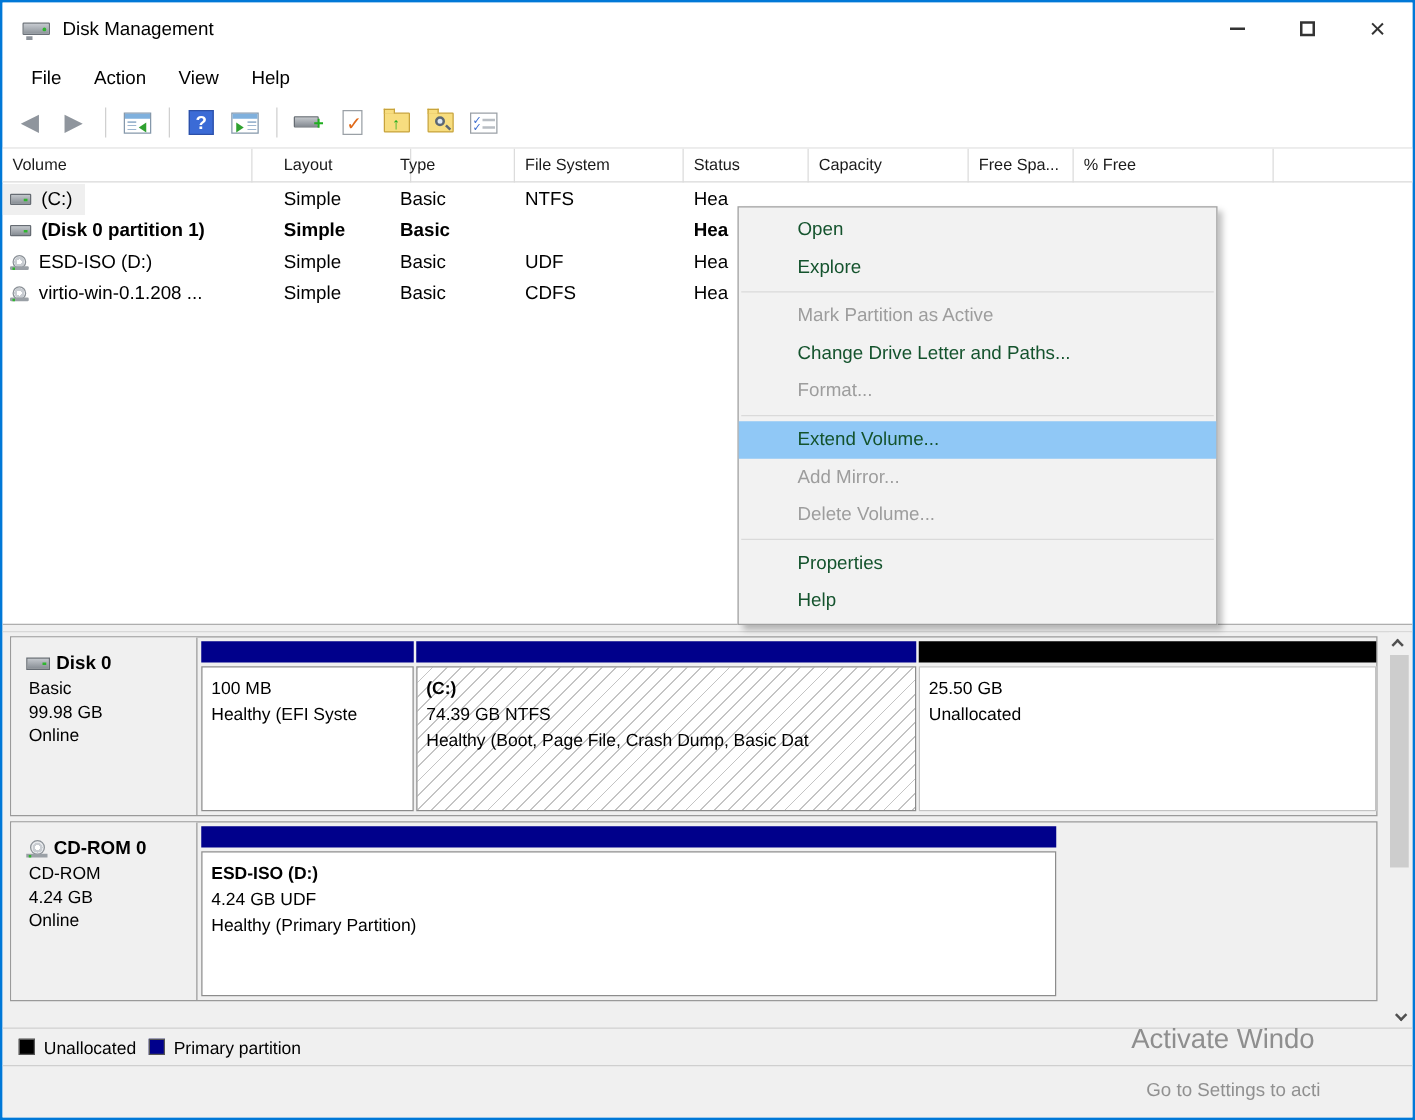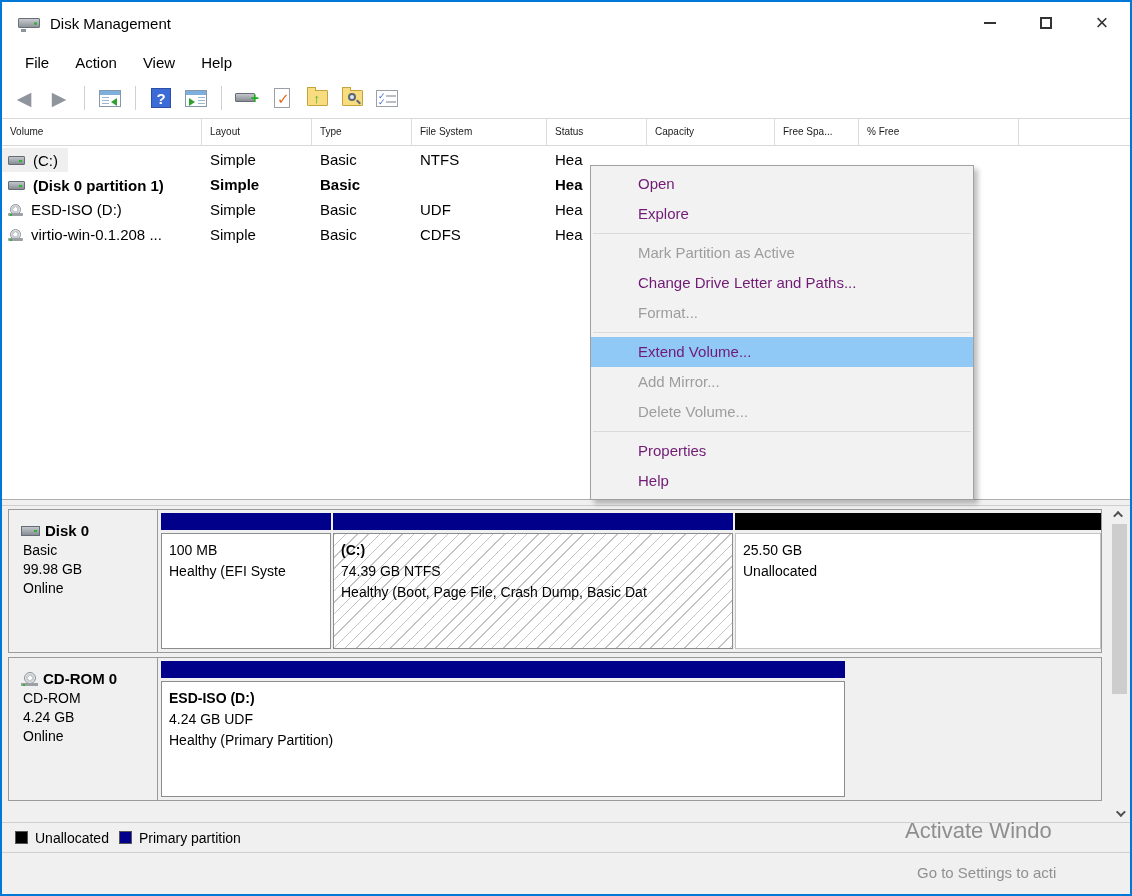--- a/index.html
+++ b/index.html
@@ -58,38 +58,38 @@
   .folder .handle { position:absolute; left:13px; top:10px; width:5px; height:2px; background:#5c6773; transform:rotate(45deg); }
   .checklist { position:relative; width:22px; height:17px; background:#fff; border:1px solid #9aa0a6; }
   .checklist .row1, .checklist .row2 { position:absolute; left:9px; width:10px; height:2px; background:#b9bec4; }
   .checklist .row1 { top:4px; } .checklist .row2 { top:10px; }
   .checklist .c1, .checklist .c2 { position:absolute; left:1px; color:#3f6fd0; font-size:9px; font-weight:bold; line-height:1; }
   .checklist .c1 { top:1px; } .checklist .c2 { top:7px; }
 
   
   .listpane { position:absolute; left:0; top:117px; width:100%; height:380px; background:#fff; }
   .thead { position:absolute; left:0; top:0; width:100%; height:27px; background:#fff; border-bottom:1px solid #d9d9d9; }
-  .th { position:absolute; top:0; height:27px; line-height:26px; font-size:10px; color:#1a1a1a;
+  .th { position:absolute; top:0; height:27px; line-height:26px; font-size:13px; color:#1a1a1a;
         padding-left:8px; border-right:1px solid #dcdcdc; overflow:hidden; white-space:nowrap; }
   .tbody { position:absolute; left:0; top:28px; width:100%; }
   .tr { position:absolute; left:0; width:100%; height:25px; font-size:15px; color:#000; }
   .td { position:absolute; top:0; height:25px; line-height:25px; overflow:hidden; white-space:nowrap; }
   .vol-wrap { display:inline-flex; align-items:center; gap:8px; height:25px; padding:0 10px 0 6px; }
   .vol-selected { background:#efefef; }
   .icon-hdd { width:17px; height:9px; background:linear-gradient(#c3c7cc,#878d94); border:1px solid #666c73; border-radius:1px; position:relative; flex:none; }
   .icon-hdd::after { content:""; position:absolute; right:2px; top:3px; width:3px; height:2px; background:#2eb52e; }
   .icon-cd { width:15px; height:12px; position:relative; flex:none; }
   .icon-cd .disc { position:absolute; left:2px; top:0; width:11px; height:11px; border-radius:50%;
      background:radial-gradient(circle at 50% 50%, #fff 0 2px, #c9cdd2 2px 4px, #e8eaed 4px); border:1px solid #8b9197; }
   .icon-cd .tray { position:absolute; left:0; bottom:0; width:15px; height:3px; background:#9aa0a6; border-radius:1px; }
   .icon-cd .dot { position:absolute; left:2px; bottom:0px; width:2px; height:2px; background:#2eb52e; }
 
   
   .c-volume { left:0; width:200px; }
-  .c-layout { left:200px; width:110px; }
+  .c-layout { left:217px; width:110px; }
   .c-type { left:310px; width:100px; }
   .c-fs { left:410px; width:135px; }
   .c-status { left:545px; width:100px; }
   .c-capacity { left:645px; width:128px; }
   .c-freespace { left:773px; width:84px; }
   .c-pctfree { left:857px; width:160px; }
   .td.c-layout, .td.c-type, .td.c-fs, .td.c-status { padding-left:8px; }
 
   
   .splitter { position:absolute; left:0; top:497px; width:100%; height:7px; background:#f0f0f0;
@@ -145,21 +145,21 @@
   .legend-label { font-size:14px; color:#000; }
   .statusbar { position:absolute; left:0; top:850px; width:100%; height:42px; background:#f0f0f0; border-top:1px solid #cfcfcf; }
 
   
   .watermark1 { position:absolute; left:903px; top:816px; font-size:22px; color:rgba(110,110,110,0.75); white-space:nowrap; }
   .watermark2 { position:absolute; left:915px; top:862px; font-size:15px; color:rgba(120,120,120,0.8); white-space:nowrap; }
 
   
   .ctxmenu { position:absolute; left:588px; top:163px; width:384px; background:#f2f2f2;
      border:1px solid #a0a0a0; box-shadow:4px 4px 5px rgba(0,0,0,0.25); padding:3px 0; z-index:50; }
-  .cmi { height:30px; line-height:30px; font-size:15px; color:#701a75; padding-left:47px; white-space:nowrap; }
+  .cmi { height:30px; line-height:30px; font-size:15px; color:#14532d; padding-left:47px; white-space:nowrap; }
   .cmi.disabled { color:#9d9d9d; }
   .cmi.highlight { background:#90c8f6; }
   .csep { height:1px; background:#dadada; margin:4px 2px; }
 </style>
 </head>
 <body>
 
 <div id="window">
 
   <div class="titlebar">

